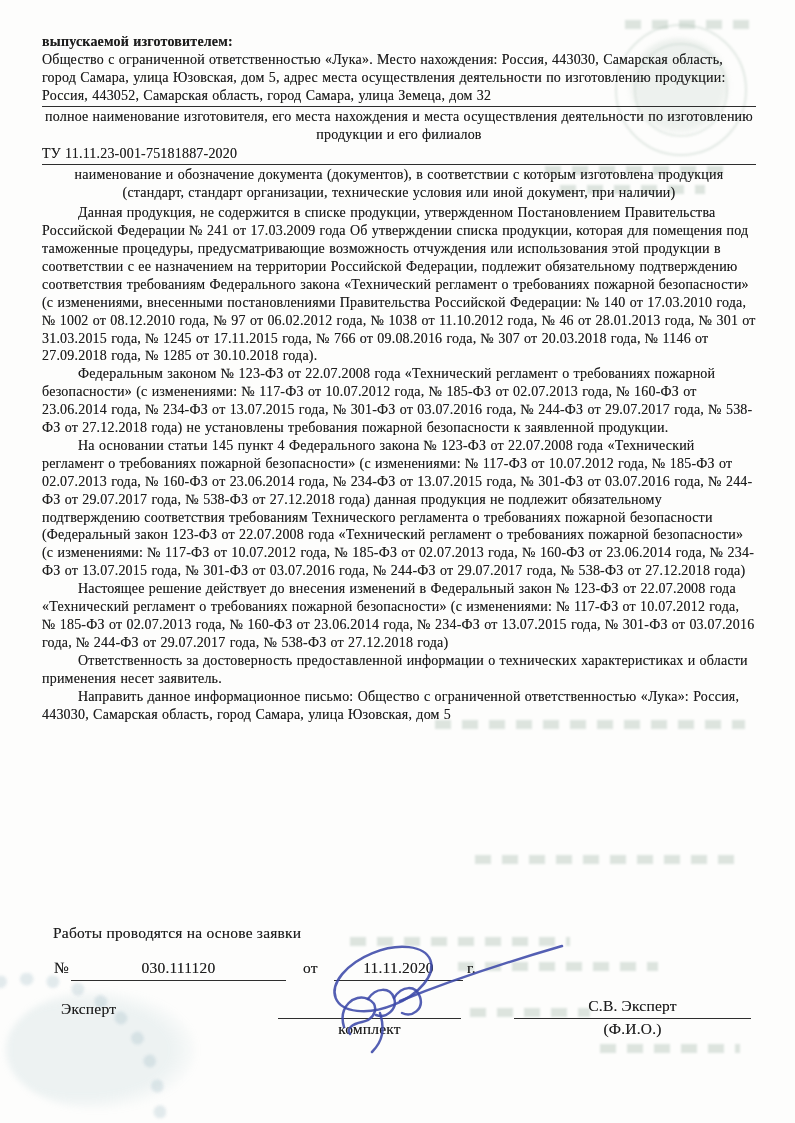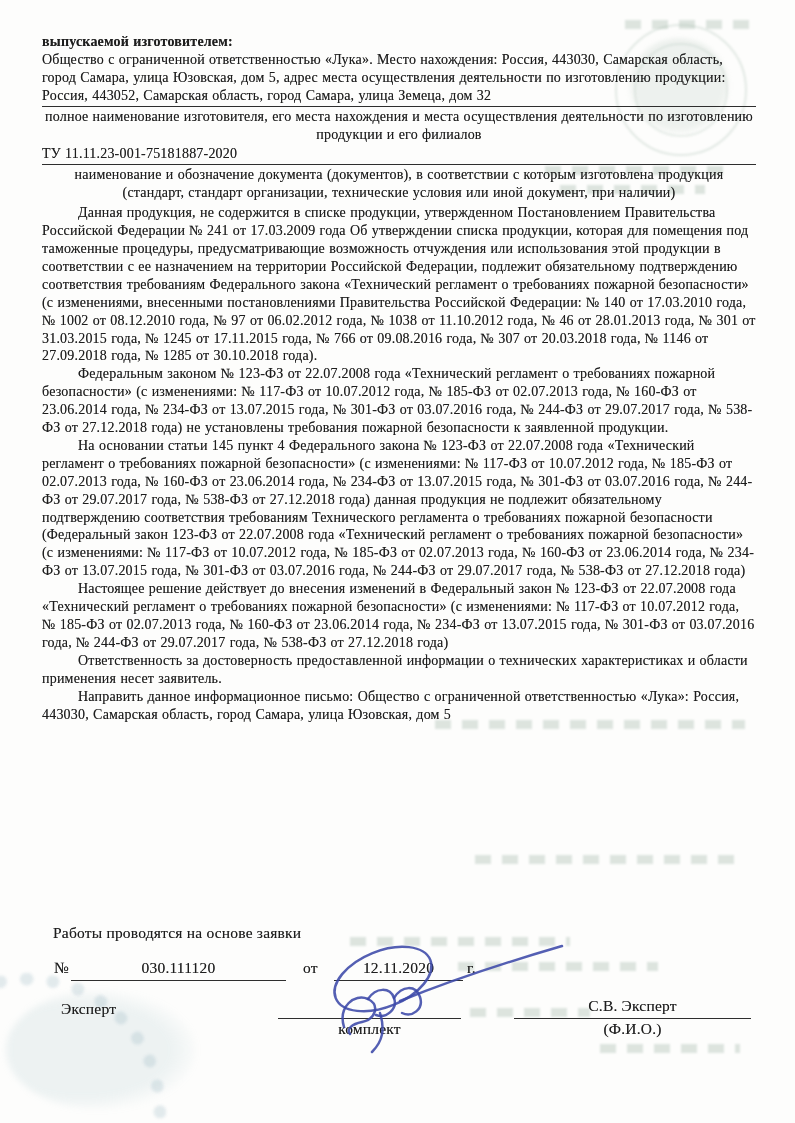--- a/index.html
+++ b/index.html
@@ -110,21 +110,21 @@
     <p class="para">Ответственность за достоверность предоставленной информации о технических характеристиках и области применения несет заявитель.</p>
     <p class="para">Направить данное информационное письмо: Общество с ограниченной ответственностью «Лука»: Россия, 443030, Самарская область, город Самара, улица Юзовская, дом 5</p>
   </div>
 
   <div class="basis-line">Работы проводятся на основе заявки</div>
 
   <div class="num-row">
     <span class="num-label">№</span>
     <span class="fill num-fill">030.111120</span>
     <span class="from-label">от</span>
-    <span class="fill date-fill">12.11.2020</span>
+    <span class="fill date-fill">11.11.2020</span>
     <span class="year-suffix">г.</span>
   </div>
 
   <div class="expert-row">
     <span class="expert-label">Эксперт</span>
     <div class="sig-cell">
       <div class="line"></div>
       <div class="under-caption">комплект</div>
     </div>
     <div class="fio-cell">

